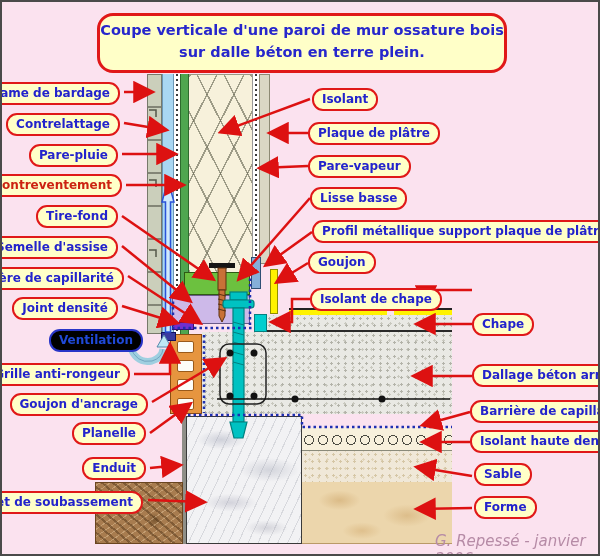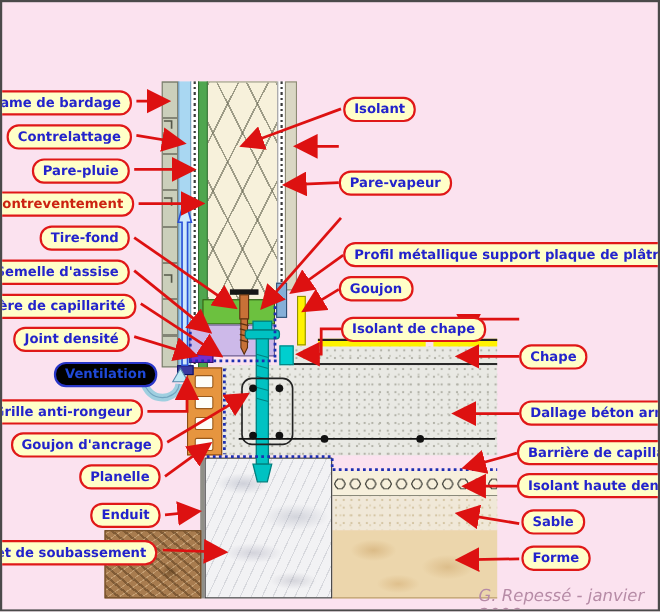--- a/index.html
+++ b/index.html
@@ -95,20 +95,24 @@
       radial-gradient(ellipse 28px 12px at 40% 80%,rgba(210,170,110,.5),transparent 70%);
     border-bottom:1px solid #b99a68;}
   .grille{left:159px;top:330px;width:15px;height:9px;background:#3A3AA0;border:1px solid #101060;z-index:3;}
   svg.overlay{position:absolute;left:0;top:0;z-index:5;}
 </style>
 </head>
 <body>
 
 <div id="canvas">
 
+  <div class="title">
+    <div>Coupe verticale d'une paroi de mur ossature bois</div>
+    <div>sur dalle béton en terre plein.</div>
+  </div>
 
   <div class="part bardage"></div>
   <div class="part airgap"></div>
   <div class="part parepluie"></div>
   <div class="part contrev"></div>
   <div class="part isolantmur"></div>
   <div class="part parevapeur"></div>
   <div class="part plaque"></div>
 
   <div class="part lisse"></div>
@@ -248,21 +252,23 @@
   <div class="lbl" style="right:474px;top:265px">Barrière de capillarité</div>
   <div class="lbl" style="right:480px;top:295px">Joint densité</div>
   <div class="lbl vent" style="right:455px;top:327px">Ventilation</div>
   <div class="lbl" style="right:468px;top:361px">Grille anti-rongeur</div>
   <div class="lbl" style="right:450px;top:391px">Goujon d'ancrage</div>
   <div class="lbl" style="right:452px;top:420px">Planelle</div>
   <div class="lbl" style="right:452px;top:455px">Enduit</div>
   <div class="lbl" style="right:455px;top:489px">Muret de soubassement</div>
 
   <div class="lbl" style="left:310px;top:86px">Isolant</div>
+  <div class="lbl" style="left:306px;top:120px">Plaque de plâtre</div>
   <div class="lbl" style="left:306px;top:153px">Pare-vapeur</div>
+  <div class="lbl" style="left:308px;top:185px">Lisse basse</div>
   <div class="lbl" style="left:310px;top:218px">Profil métallique support plaque de plâtre</div>
   <div class="lbl" style="left:306px;top:249px">Goujon</div>
   <div class="lbl" style="left:308px;top:286px">Isolant de chape</div>
   <div class="lbl" style="left:470px;top:311px">Chape</div>
   <div class="lbl" style="left:470px;top:362px">Dallage béton armé</div>
   <div class="lbl" style="left:468px;top:398px">Barrière de capillarité</div>
   <div class="lbl" style="left:468px;top:428px">Isolant haute densité</div>
   <div class="lbl" style="left:472px;top:461px">Sable</div>
   <div class="lbl" style="left:472px;top:494px">Forme</div>
 

